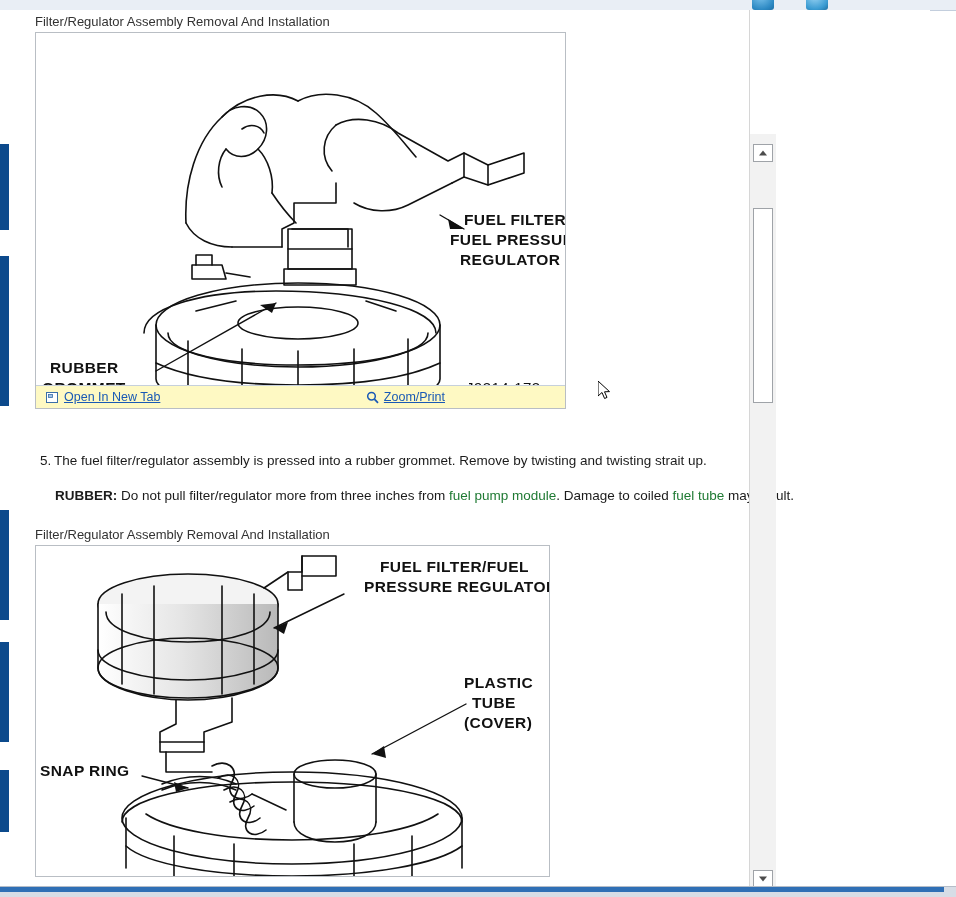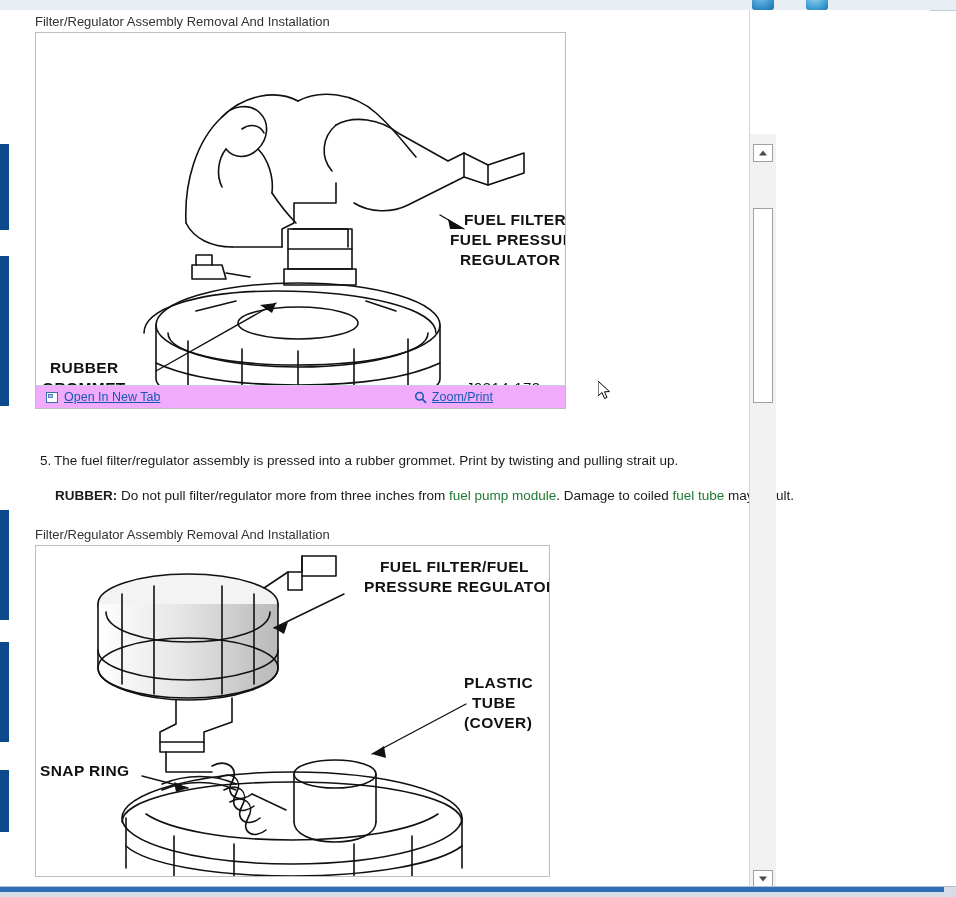--- a/index.html
+++ b/index.html
@@ -83,37 +83,37 @@
     box-sizing: border-box;
   }
   .figure-art {
     position: relative;
     width: 100%;
     background: #ffffff;
     overflow: hidden;
   }
   .figure-bar {
     height: 22px;
-    background: #f0abfc;
+    background: #fef9c3;
     border-top: 1px solid #c6d0dc;
     display: flex;
     align-items: center;
     font-size: 12.5px;
   }
   .figure-bar .act {
     display: flex;
     align-items: center;
     gap: 5px;
     color: #1959b5;
     text-decoration: underline;
     cursor: pointer;
     white-space: nowrap;
   }
   .figure-bar .act.left { margin-left: 10px; }
-  .figure-bar .act.right { margin-left: auto; margin-right: 72px; }
+  .figure-bar .act.right { margin-left: auto; margin-right: 120px; }
   .mini-icon { display: inline-block; width: 13px; height: 13px; position: relative; }
   .mini-icon svg { display: block; }
 
   
   .step-text {
     margin: 44px 0 0 31px;
     font-size: 13.5px;
     color: #1b1b1b;
   }
   .step-num { display: inline-block; width: 14px; }
@@ -287,21 +287,21 @@
               <circle cx="5.5" cy="5.2" r="3.8" fill="none" stroke="#1959b5" stroke-width="1.5"></circle>
               <line x1="8.4" y1="8.2" x2="12" y2="11.8" stroke="#1959b5" stroke-width="1.8"></line>
             </svg>
           </span>
           <span>Zoom/Print</span>
         </span>
       </div>
     </div>
 
     <div class="step-text">
-      <span class="step-num">5.</span><span>The fuel filter/regulator assembly is pressed into a rubber grommet. Print by twisting and pulling strait up.</span>
+      <span class="step-num">5.</span><span>The fuel filter/regulator assembly is pressed into a rubber grommet. Remove by twisting and twisting strait up.</span>
     </div>
 
     <div class="caution-line">
       <span class="caution-word">RUBBER:</span>
       <span>Do not pull filter/regulator more from three inches from </span><a class="link b" href="#">fuel pump module</a><span>. Damage to coiled </span><a class="link b" href="#">fuel tube</a><span> may result.</span>
     </div>
 
     <div class="fig-caption" style="margin-top:24px;">Filter/Regulator Assembly Removal And Installation</div>
 
     <div class="figure-box" style="width:515px;">

